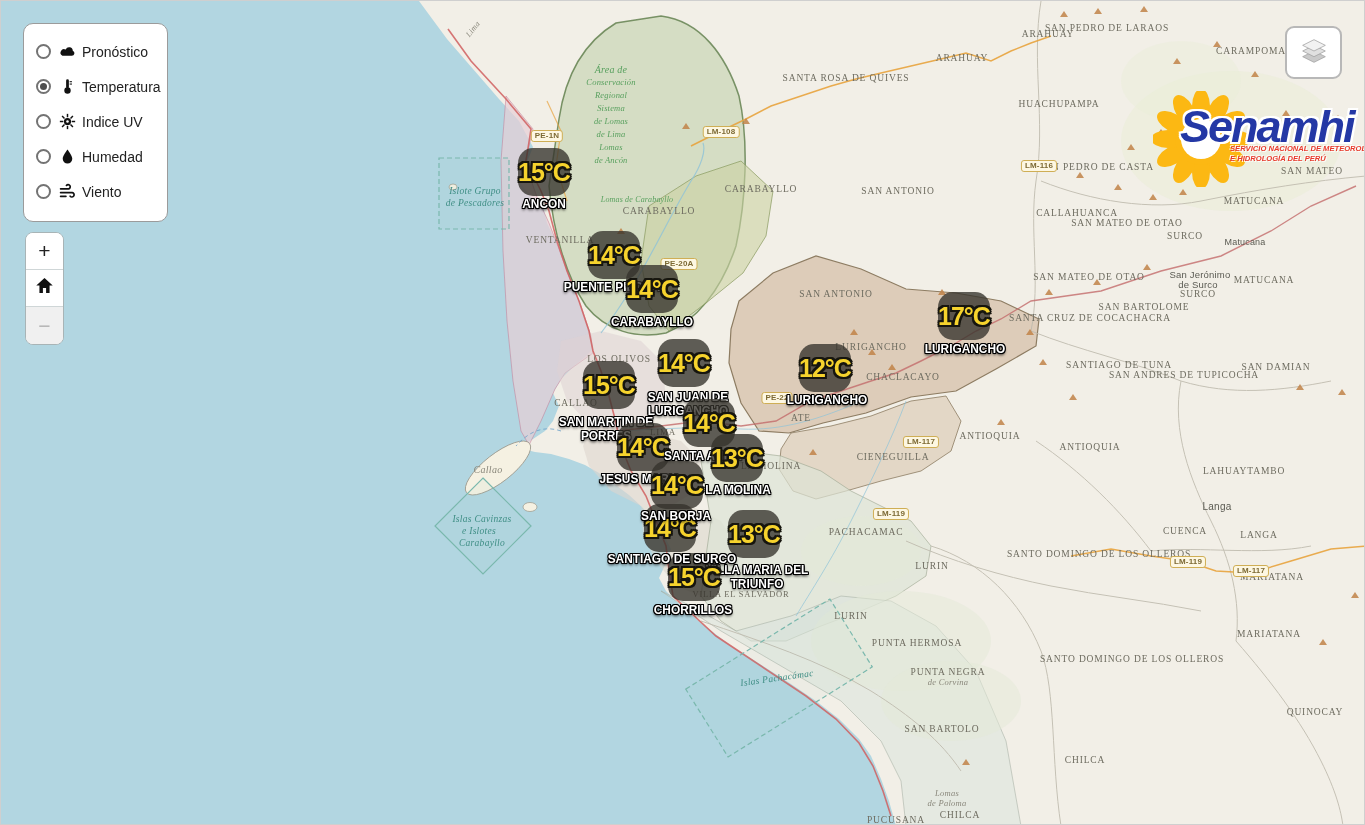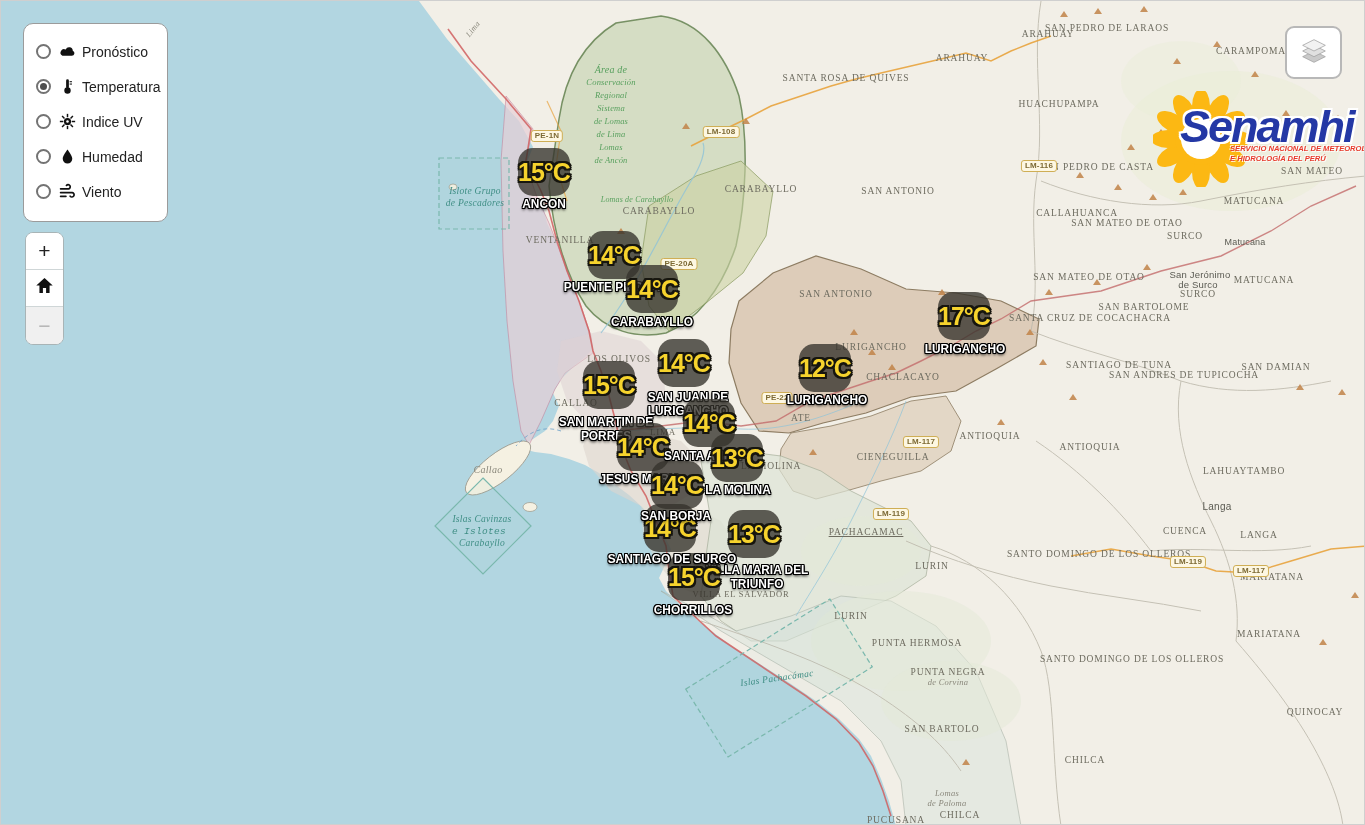--- a/index.html
+++ b/index.html
@@ -156,21 +156,21 @@
       <span class="ml" style="left: 1131px; top: 658px;">SANTO DOMINGO DE LOS OLLEROS</span>
       <span class="ml" style="left: 1314px; top: 711px;">QUINOCAY</span>
       <span class="ml" style="left: 1084px; top: 759px;">CHILCA</span>
       <span class="ml" style="left: 897px; top: 190px;">SAN ANTONIO</span>
       <span class="ml" style="left: 835px; top: 293px;">SAN ANTONIO</span>
       <span class="ml" style="left: 870px; top: 346px;">LURIGANCHO</span>
       <span class="ml" style="left: 902px; top: 376px;">CHACLACAYO</span>
       <span class="ml" style="left: 800px; top: 417px;">ATE</span>
       <span class="ml" style="left: 770px; top: 465px;">LA MOLINA</span>
       <span class="ml" style="left: 662px; top: 431px; font-size: 9px;">LIMA</span>
-      <span class="ml" style="left: 865px; top: 531px; text-decoration: underline;">PACHACAMAC</span>
+      <span class="ml" style="left: 865px; top: 531px;">PACHACAMAC</span>
       <span class="ml" style="left: 931px; top: 565px;">LURIN</span>
       <span class="ml" style="left: 850px; top: 615px;">LURIN</span>
       <span class="ml" style="left: 916px; top: 642px;">PUNTA HERMOSA</span>
       <span class="ml" style="left: 947px; top: 671px;">PUNTA NEGRA</span>
       <span class="ml grayi" style="left: 947px; top: 681px; font-size: 8.5px;">de Corvina</span>
       <span class="ml" style="left: 941px; top: 728px;">SAN BARTOLO</span>
       <span class="ml grayi" style="left: 946px; top: 792px; font-size: 8.5px;">Lomas</span>
       <span class="ml grayi" style="left: 946px; top: 802px; font-size: 8.5px;">de Paloma</span>
       <span class="ml" style="left: 959px; top: 814px;">CHILCA</span>
       <span class="ml" style="left: 895px; top: 819px;">PUCUSANA</span>
@@ -178,21 +178,21 @@
       <span class="ml" style="left: 658px; top: 210px;">CARABAYLLO</span>
       <span class="ml" style="left: 760px; top: 188px;">CARABAYLLO</span>
       <span class="ml" style="left: 618px; top: 358px;">LOS OLIVOS</span>
       <span class="ml" style="left: 575px; top: 402px;">CALLAO</span>
       <span class="ml" style="left: 740px; top: 593px; font-size: 8.5px;">VILLA EL SALVADOR</span>
       <span class="ml grayi" style="left: 487px; top: 468px; font-size: 10px;">Callao</span>
       <span class="ml grayi" style="left: 472px; top: 28px; font-size: 8px; transform: translate(-50%, -50%) rotate(-52deg);">Lima</span>
       <span class="ml teal" style="left: 474px; top: 190px;">Islote Grupo</span>
       <span class="ml teal" style="left: 474px; top: 202px;">de Pescadores</span>
       <span class="ml teal" style="left: 481px; top: 518px;">Islas Cavinzas</span>
-      <span class="ml teal" style="left: 478px; top: 530px; font-family: Liberation Mono, monospace;">e Islotes</span>
+      <span class="ml teal" style="left: 478px; top: 530px;">e Islotes</span>
       <span class="ml teal" style="left: 481px; top: 542px;">Carabayllo</span>
       <span class="ml teal" style="left: 776px; top: 677px; transform: translate(-50%, -50%) rotate(-8deg);">Islas Pachacámac</span>
       <span class="ml green" style="left: 610px; top: 68px; font-size: 10px;">Área de</span>
       <span class="ml green" style="left: 610px; top: 81px; font-size: 8.5px;">Conservación</span>
       <span class="ml green" style="left: 610px; top: 94px; font-size: 8.5px;">Regional</span>
       <span class="ml green" style="left: 610px; top: 107px; font-size: 8.5px;">Sistema</span>
       <span class="ml green" style="left: 610px; top: 120px; font-size: 8.5px;">de Lomas</span>
       <span class="ml green" style="left: 610px; top: 133px; font-size: 8.5px;">de Lima</span>
       <span class="ml green" style="left: 610px; top: 146px; font-size: 8.5px;">Lomas</span>
       <span class="ml green" style="left: 610px; top: 159px; font-size: 8.5px;">de Ancón</span>

